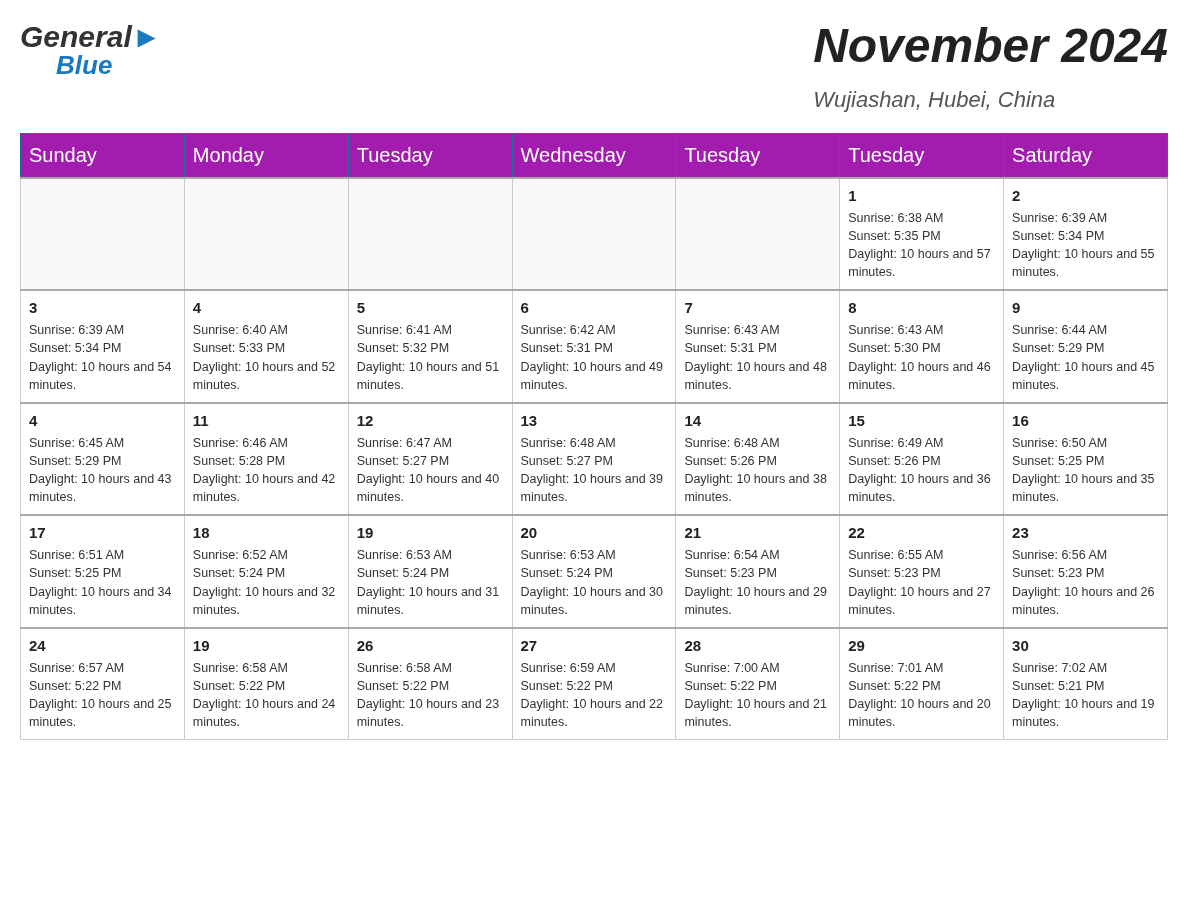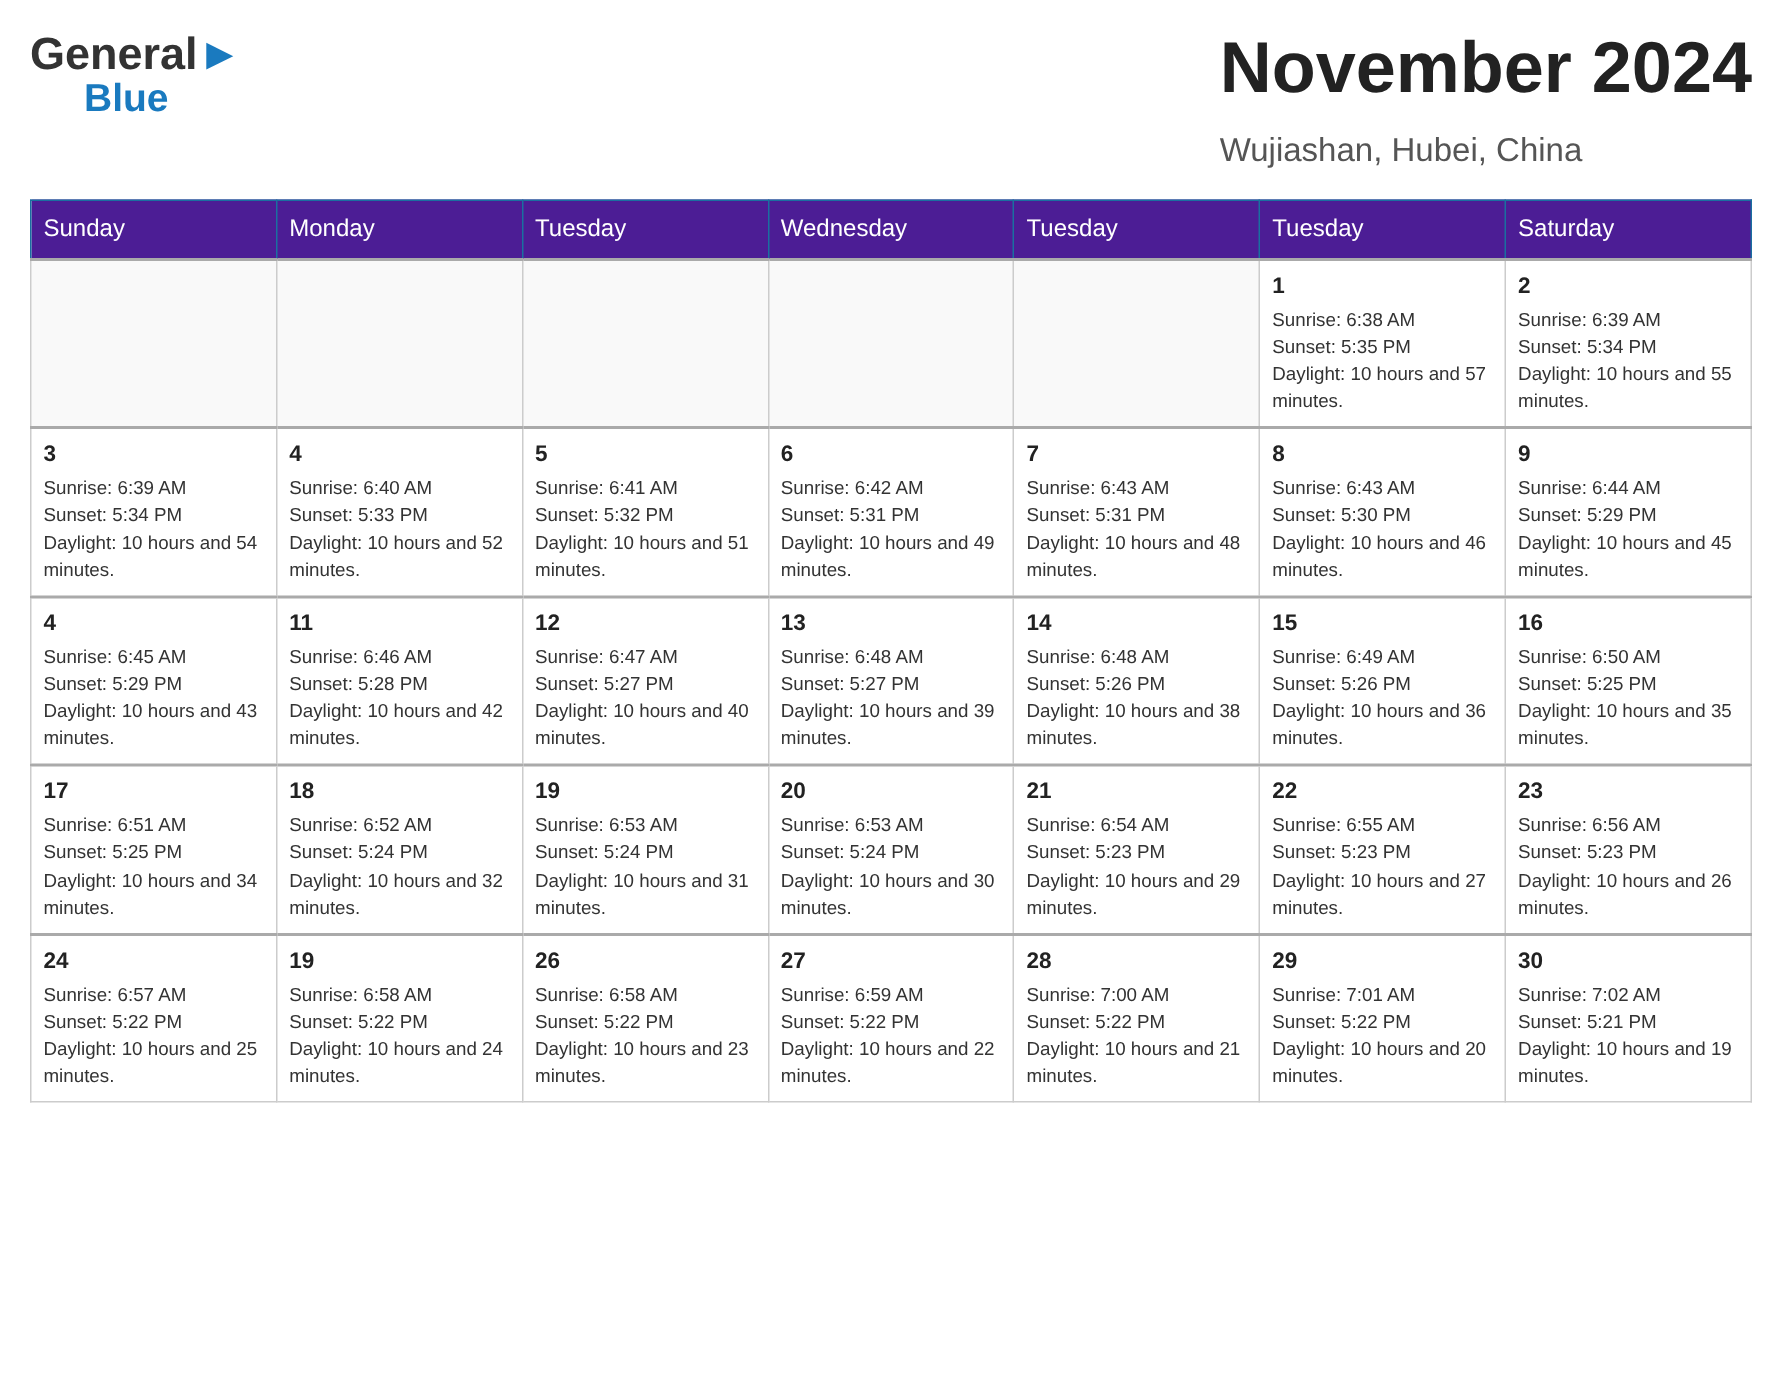--- a/index.html
+++ b/index.html
@@ -8,20 +8,21 @@
       background: #fff;
       padding: 20px;
       width: 1188px;
       min-height: 918px;
     }
     .header {
       display: flex;
       justify-content: space-between;
       align-items: flex-start;
       margin-bottom: 20px;
+      font-style: italic;
     }
     .logo {
       display: flex;
       flex-direction: column;
       align-items: flex-start;
     }
     .title-section {
       text-align: left;
     }
     .month-title {
@@ -34,25 +35,25 @@
       font-size: 22px;
       color: #555;
       margin-top: 14px;
     }
     .calendar {
       width: 100%;
       border-collapse: collapse;
       border: 1px solid #ccc;
     }
     .calendar th {
-      background-color: #4c1d95;
+      background-color: #a21caf;
       color: #fff;
       padding: 10px 8px;
       text-align: left;
-      font-size: 16px;
+      font-size: 20px;
       font-weight: normal;
       border: 1px solid #1a6fa0;
     }
     .calendar td {
       vertical-align: top;
       padding: 6px 8px 8px 8px;
       border: 1px solid #ccc;
       width: 14.28%;
       min-height: 120px;
       font-size: 13px;

